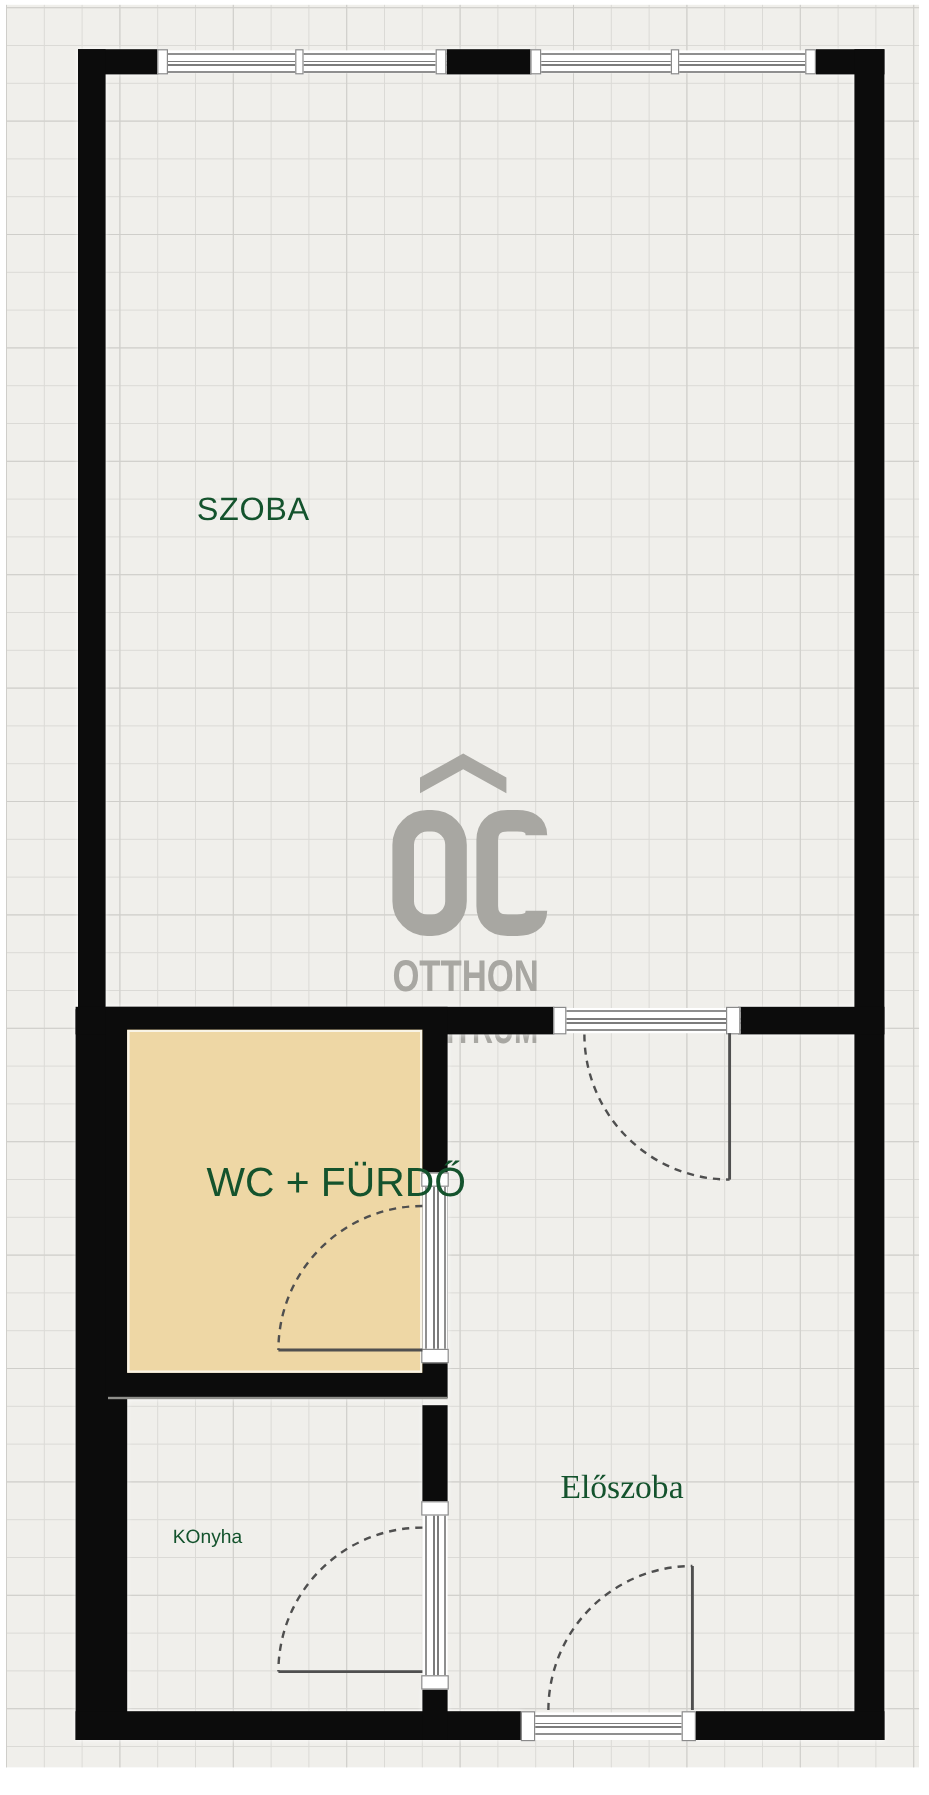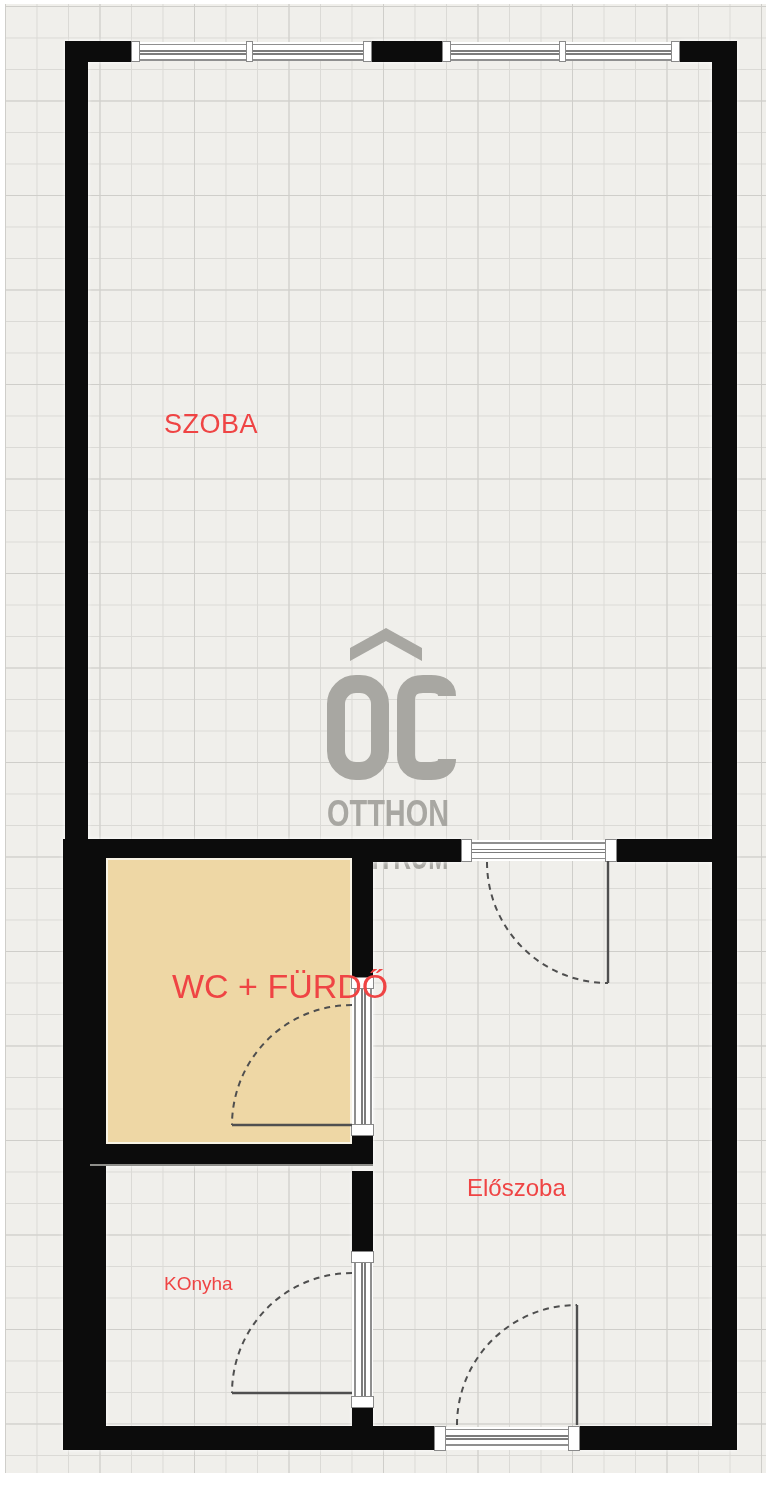--- a/index.html
+++ b/index.html
@@ -25,25 +25,25 @@
   .winh{position:absolute;background:
       linear-gradient(to bottom,#ffffff 0 2px,#8f8f8f 2px 3.5px,#ffffff 3.5px 8.5px,
       #7c7c7c 8.5px 10px,#ffffff 10px 11.5px,#7c7c7c 11.5px 13px,#ffffff 13px 17.5px,
       #8f8f8f 17.5px 19px,#ffffff 19px);}
   .winv{position:absolute;background:
       linear-gradient(to right,#ffffff 0 2px,#8f8f8f 2px 3.5px,#ffffff 3.5px 9px,
       #7c7c7c 9px 10.5px,#ffffff 10.5px 12px,#7c7c7c 12px 13.5px,#ffffff 13.5px 18px,
       #8f8f8f 18px 19.5px,#ffffff 19.5px);}
   .cap{position:absolute;background:#fff;border:1.2px solid #8a8a8a;box-sizing:border-box;}
   
-  .room-label{position:absolute;color:#ef4444;white-space:nowrap;}
+  .room-label{position:absolute;color:#14532d;white-space:nowrap;}
   .lbl-szoba{left:164px;top:409px;font-size:27px;letter-spacing:0.5px;}
   .lbl-wc{left:172px;top:967px;font-size:34px;}
-  .lbl-eloszoba{left:467px;top:1174px;font-size:24px;}
-  .lbl-konyha{left:164px;top:1273px;font-size:19px;}
+  .lbl-eloszoba{left:467px;top:1224px;font-size:28px;font-family:Liberation Serif, serif;}
+  .lbl-konyha{left:144px;top:1273px;font-size:16px;}
   
   .edge{position:absolute;background:#ffffff;}
   svg{display:block;}
 </style>
 </head>
 <body>
 
 <div class="stage">
 
   <div class="grid"></div>

